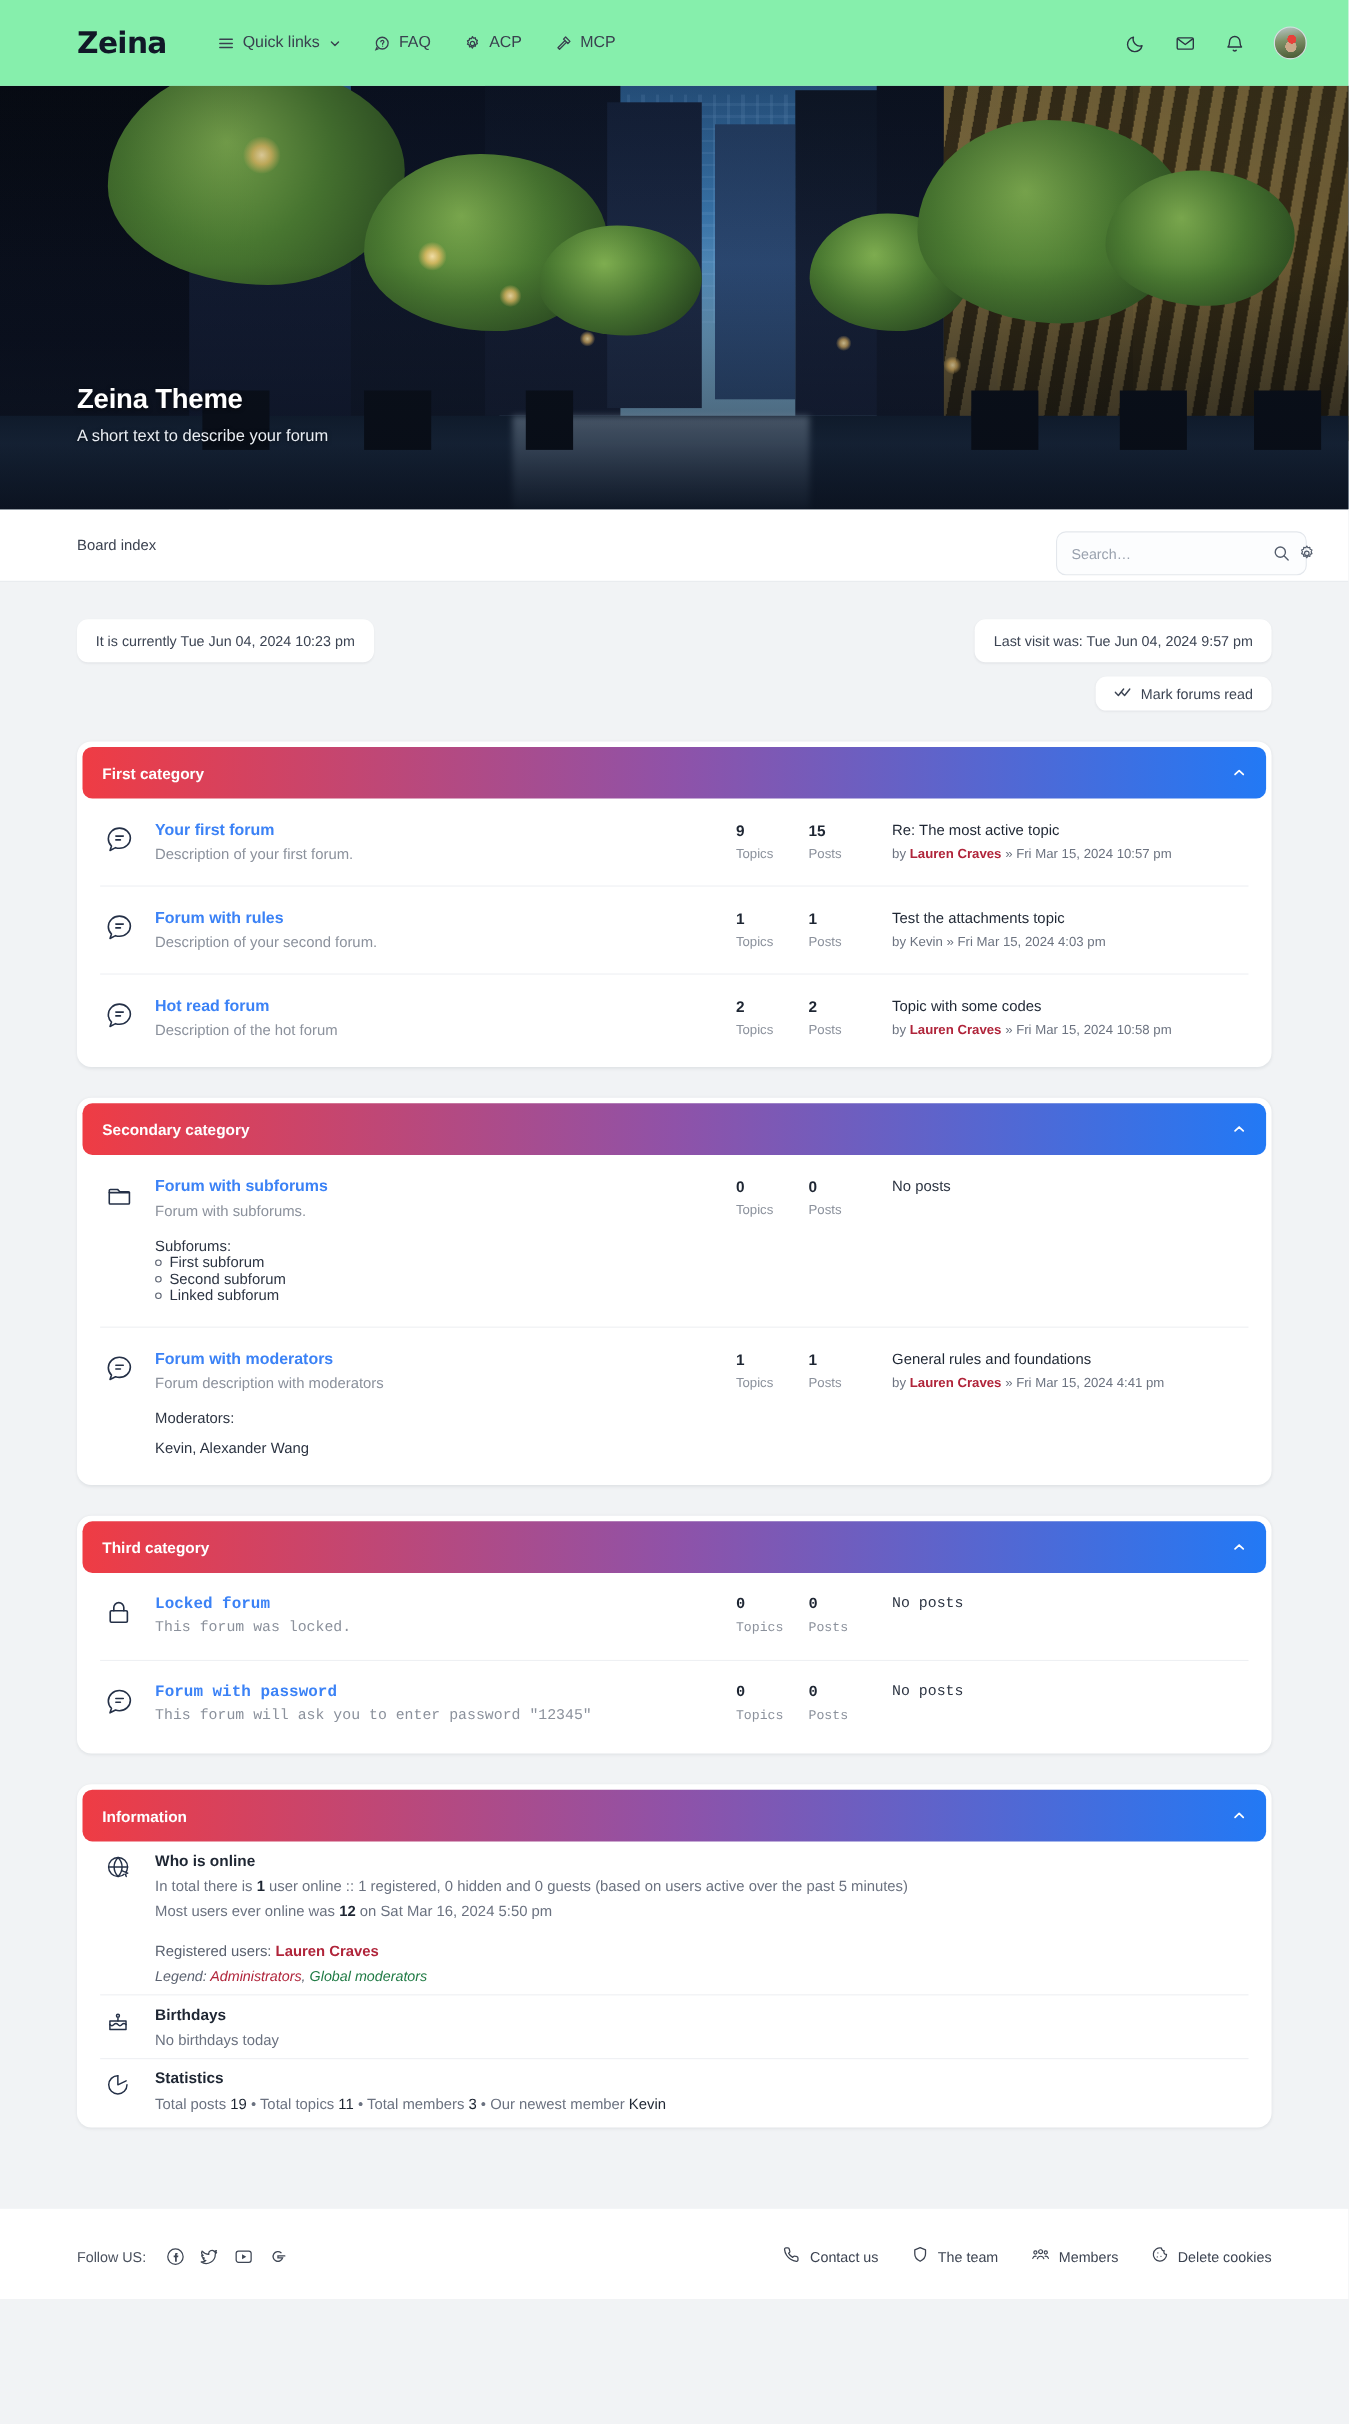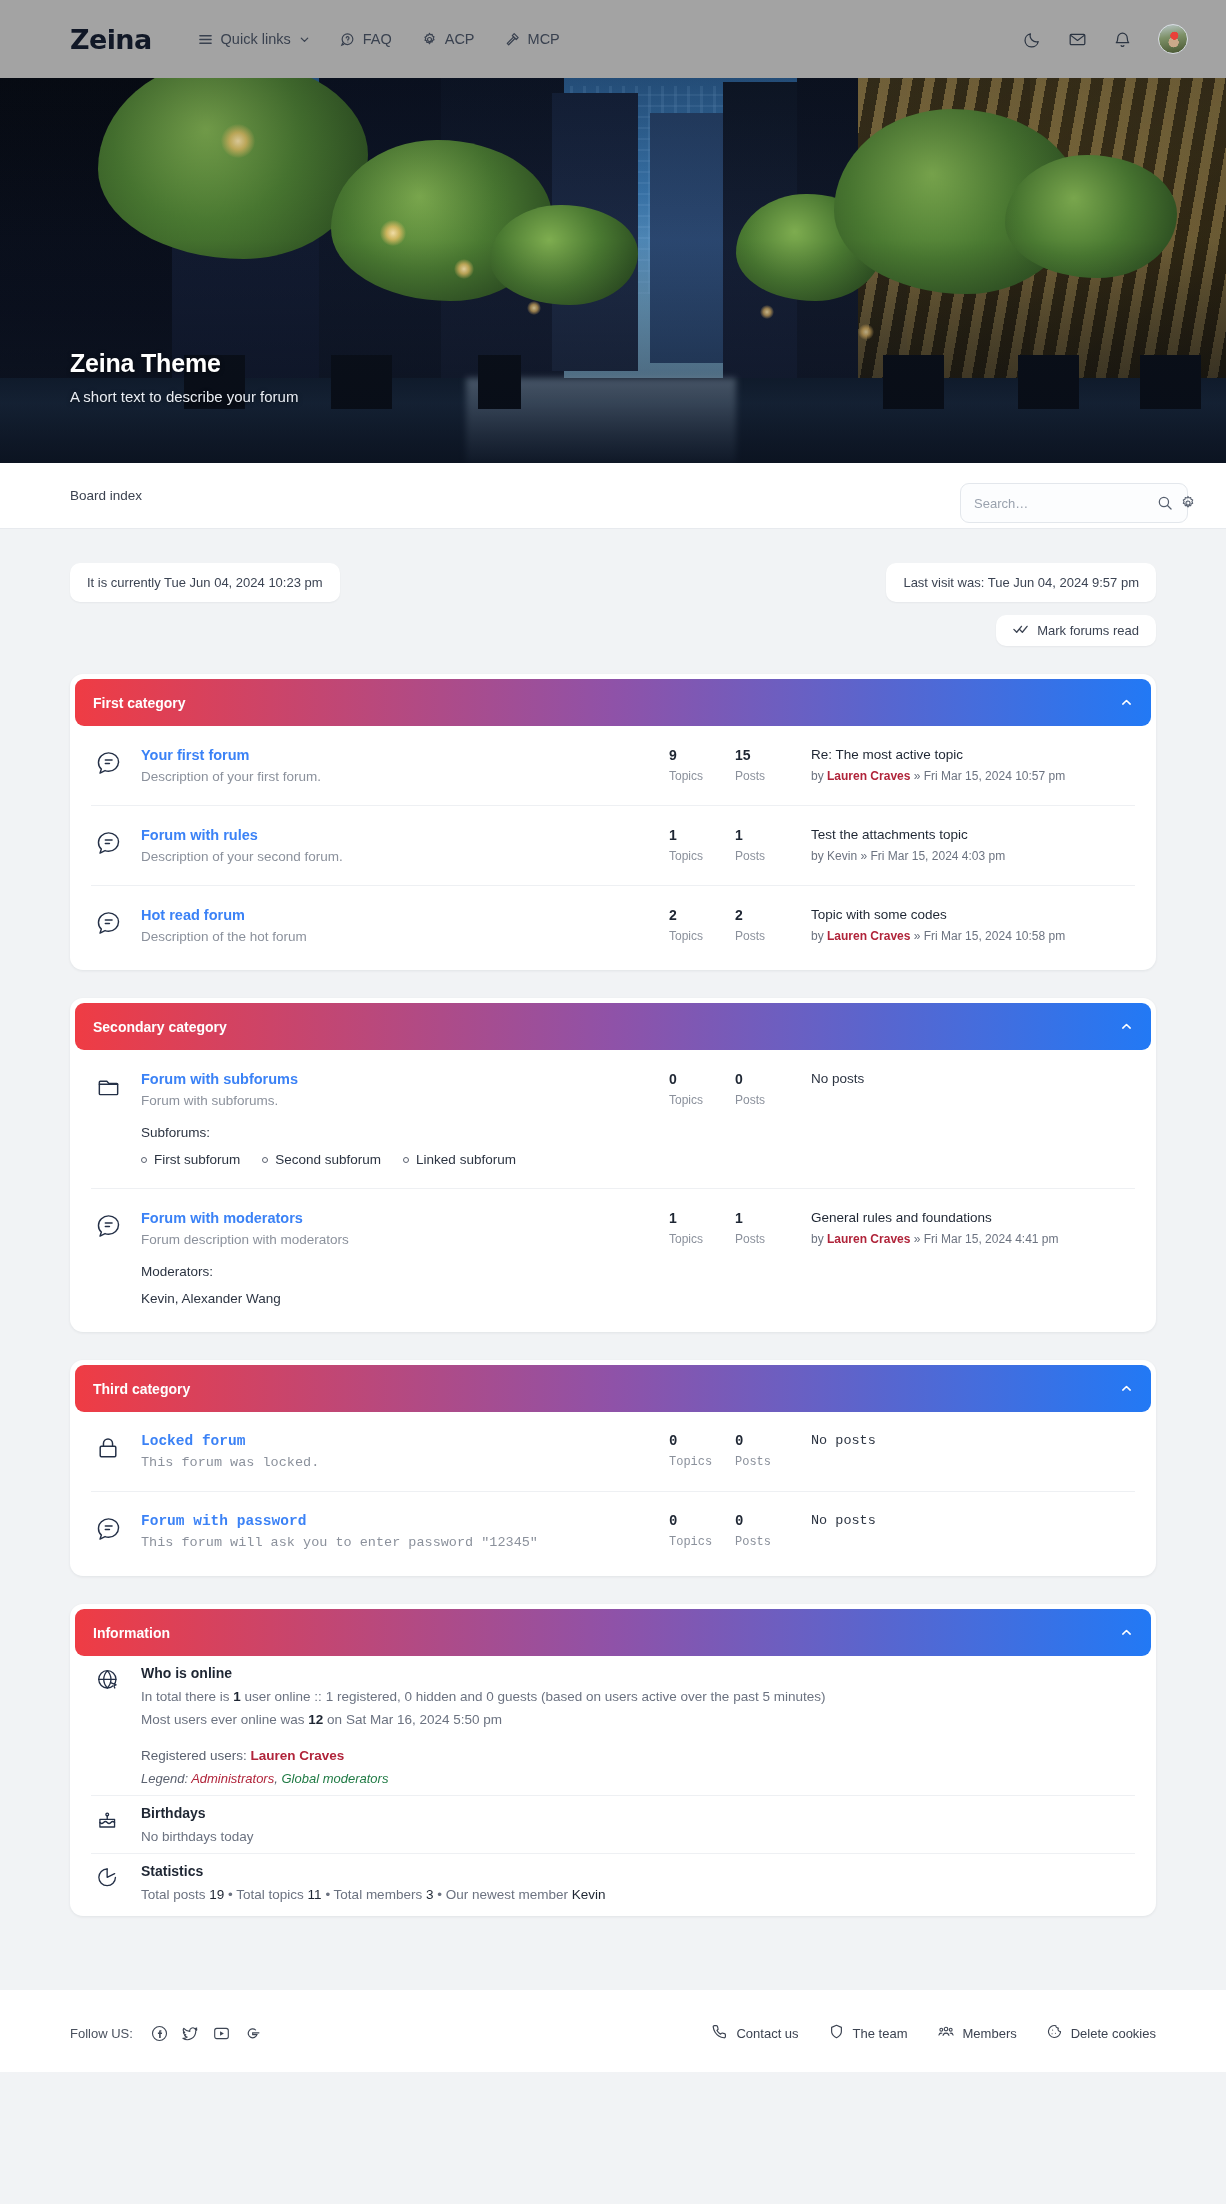--- a/index.html
+++ b/index.html
@@ -8,21 +8,21 @@
     background: #f1f3f5;
     font-family: "Liberation Sans", sans-serif;
     color: #1f2633;
     -webkit-font-smoothing: antialiased;
   }
   .page { width: 1226px; position: relative; }
 
   
   .topnav {
     height: 78px;
-    background: #a3a3a3;
+    background: #86efac;
     display: flex;
     align-items: center;
     padding: 0 38px 0 70px;
     position: relative;
     z-index: 5;
   }
   .brand {
     font-size: 27px;
     font-weight: 800;
     letter-spacing: -0.6px;
@@ -194,21 +194,21 @@
     display: flex; align-items: flex-start;
     padding: 21px 4px 21px 4px;
     border-bottom: 1px solid #eef0f3;
   }
   .frow:last-child { border-bottom: none; }
   .ficon { width: 46px; flex: none; padding-top: 2px; color:#243047; }
   .fmain { flex: 1; min-width: 0; padding-right: 18px; }
   .fname { font-size: 14.5px; font-weight: 700; color:#3b82f6; cursor:pointer; }
   .fdesc { font-size: 13.5px; color:#8b919c; margin-top: 6px; }
   .sub-label { font-size: 13.5px; color:#2c3442; margin-top: 17px; font-weight:400; }
-  .sub-list { display:flex; gap: 22px; margin-top: 12px; flex-wrap: wrap; }
+  .sub-list { display:flex; flex-wrap: wrap; flex-direction: column; }
   .sub-item { font-size: 13.5px; color:#2c3442; display:flex; align-items:center; gap:7px; cursor:pointer; }
   .sub-dot { width:6px; height:6px; border-radius:50%; border:1px solid #5b6271; }
   .mod-list { font-size: 13.5px; color:#2c3442; margin-top: 12px; }
 
   .fstats { display:flex; gap: 0; flex: none; }
   .stat { width: 66px; }
   .stat .n { font-size: 14px; font-weight: 700; color:#1e2633; }
   .stat .l { font-size: 12px; color:#8b919c; margin-top: 6px; }
   .stat.wide { width: 140px; }
   .flast { width: 330px; flex:none; padding-left: 10px; }

